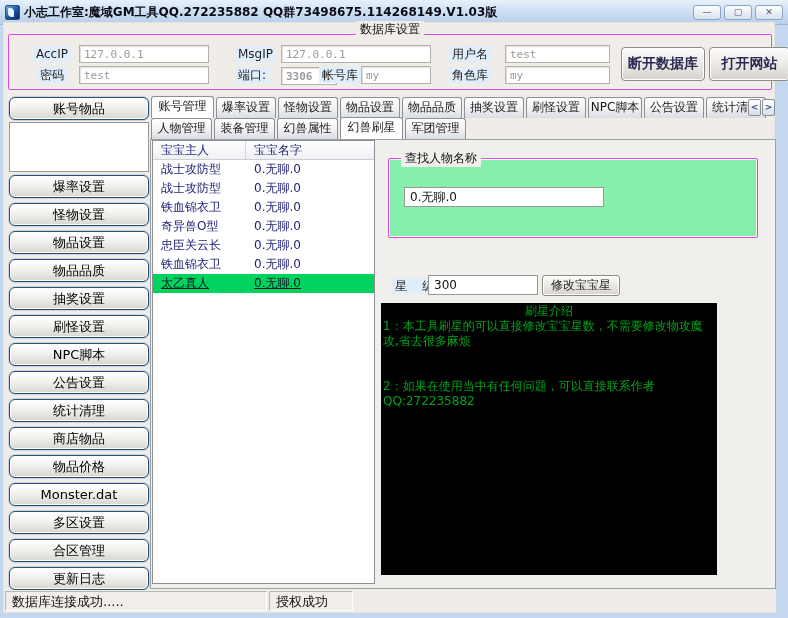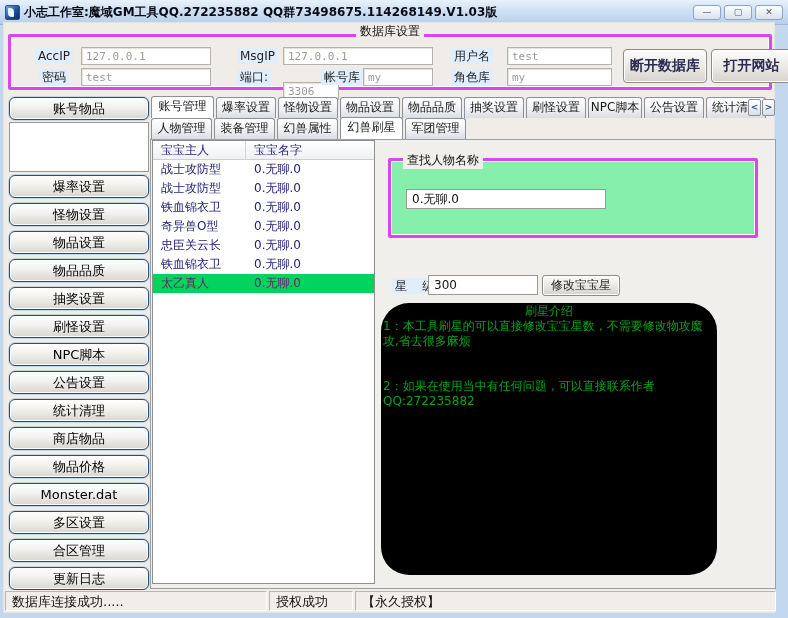--- a/index.html
+++ b/index.html
@@ -19,21 +19,21 @@
   .win-controls { margin-left:auto; display:flex; gap:3px; }
   .win-btn { width:28px; height:15px; font-size:9px; line-height:12px; color:#555;
     background:linear-gradient(180deg,#fdfdfd,#d8e2ee); border:1px solid #8ea4c0; border-radius:3px;
     text-align:center; cursor:default; }
 
   .window-body { position:absolute; left:3px; top:22px; width:772px; height:591px;
     background:#f0ede8; border:1px solid #e6e3dd; }
   
 
   
-  .gb { position:absolute; border:3px solid #d946ef; border-radius:2px;
+  .gb { position:absolute; border:1px solid #d946ef; border-radius:2px;
     box-shadow:inset 0 0 0 1px #fbfaf7; }
   .gb-caption { position:absolute; top:-9px; font-size:12px; color:#111; background:#f0ede8; padding:0 4px; }
   #db-box { left:4px; top:11px; width:764px; height:56px; }
   #db-box .gb-caption { left:50%; transform:translateX(-50%); top:-14px; }
 
   .fld-label { position:absolute; font-size:12px; color:#222; background:#e0eefb; padding:0 3px;
     height:16px; line-height:16px; border-radius:1px; }
   .fld-input { position:absolute; height:18px; background:#fff; border:1px solid #b5b2aa;
     box-shadow:inset 1px 1px 1px #e3e1db; font-size:11px; color:#9a9a98; padding:1px 4px;
     font-family:"DejaVu Sans Mono","Liberation Mono",monospace; }
@@ -64,35 +64,35 @@
   
   .petlist { position:absolute; left:1px; top:0px; width:223px; height:444px; background:#fff;
     border:1px solid #8f8f8f; font-size:12px; color:#22227a; }
   .pl-header { display:flex; height:19px; border-bottom:1px solid #cfcfcf;
     background:linear-gradient(180deg,#ffffff,#eef0f3); }
   .pl-header .c1 { width:93px; padding-left:8px; line-height:19px; border-right:1px solid #d4d4d4; }
   .pl-header .c2 { flex:1; padding-left:8px; line-height:19px; }
   .pl-row { display:flex; height:19px; line-height:19px; }
   .pl-row .c1 { width:93px; padding-left:8px; }
   .pl-row .c2 { flex:1; padding-left:8px; }
-  .pl-row.sel { background:#00d45e; color:#701a75; }
+  .pl-row.sel { background:#00d45e; color:#0f172a;text-decoration:underline; }
 
   
   #search-box { left:237px; top:18px; width:370px; height:80px; background:#86efac; }
   #search-box .gb-caption { left:12px; background:#f1efeb; }
   .text-input { position:absolute; background:#fff; border:1px solid #9a9894; font-size:12px;
     color:#111; padding:1px 5px; }
   .std-btn { position:absolute; font-size:12px; color:#222;
     background:linear-gradient(180deg,#fbfbfa 0%,#ebe9e5 50%,#d6d3cc 100%);
     border:1px solid #8e8b83; border-radius:3px; box-shadow:inset 0 0 0 1px #fff; cursor:default; }
   .star-label { position:absolute; font-size:12px; color:#222; background:#e0eefb; padding:0 3px;
     height:16px; line-height:16px; white-space:pre; }
 
   .console { position:absolute; left:230px; top:163px; width:336px; height:272px; background:#000;
-    color:#00a31c; font-size:12px; line-height:15px; padding:1px 2px;border-radius:28px; }
+    color:#00a31c; font-size:12px; line-height:15px; padding:1px 2px; }
   .console .c-title { text-align:center; }
   .console .c-line { margin-top:0; }
   .console .c-line2 { margin-top:30px; }
 
   
   .statusbar { position:absolute; left:0px; top:567px; width:772px; height:22px; display:flex; gap:2px;
     background:#f0ede8; padding:1px 0 1px 1px; }
   .status-pane { height:20px; font-size:13px; color:#111; line-height:19px; padding:0 6px;
     border:1px solid; border-color:#b9b6ae #ffffff #ffffff #b9b6ae; background:#f1eee9; }
   .sp1 { width:262px; } .sp2 { width:84px; } .sp3 { flex:1; }
@@ -118,21 +118,21 @@
     <span class="fld-label" style="left:24px;top:11px;">AccIP</span>
     <input class="fld-input" style="left: 70px; top: 10px; width: 130px;" value="127.0.0.1">
     <span class="fld-label" style="left:226px;top:11px;">MsgIP</span>
     <input class="fld-input" style="left: 272px; top: 10px; width: 150px;" value="127.0.0.1">
     <span class="fld-label" style="left:440px;top:11px;">用户名</span>
     <input class="fld-input" style="left: 496px; top: 10px; width: 105px;" value="test">
 
     <span class="fld-label" style="left:28px;top:32px;">密码</span>
     <input class="fld-input" style="left: 70px; top: 31px; width: 130px;" value="test">
     <span class="fld-label" style="left:226px;top:32px;">端口:</span>
-    <input class="fld-input" style="left: 272px; top: 45px; width: 56px;" value="3306">
+    <input class="fld-input" style="left: 272px; top: 32px; width: 56px; font-weight: bold;" value="3306">
     <span class="fld-label" style="left:310px;top:32px;">帐号库</span>
     <input class="fld-input" style="left: 352px; top: 31px; width: 70px;" value="my">
     <span class="fld-label" style="left:440px;top:32px;">角色库</span>
     <input class="fld-input" style="left: 496px; top: 31px; width: 105px;" value="my">
 
     <button class="big-btn" style="left:612px;top:12px;width:84px;">断开数据库</button>
     <button class="big-btn" style="left:700px;top:12px;width:81px;">打开网站</button>
   </div>
 
   <div>
@@ -227,16 +227,15 @@
     <div class="console">
       <div class="c-title">刷星介绍</div>
       <div class="c-line">1：本工具刷星的可以直接修改宝宝星数，不需要修改物攻魔攻,省去很多麻烦</div>
       <div class="c-line c-line2">2：如果在使用当中有任何问题，可以直接联系作者QQ:272235882</div>
     </div>
   </div>
 
   <div class="statusbar">
     <div class="status-pane sp1">数据库连接成功.....</div>
     <div class="status-pane sp2">授权成功</div>
-    <div class="status-pane sp3">【永久授权】</div>
   </div>
 
 </div>
 
 </body></html>

